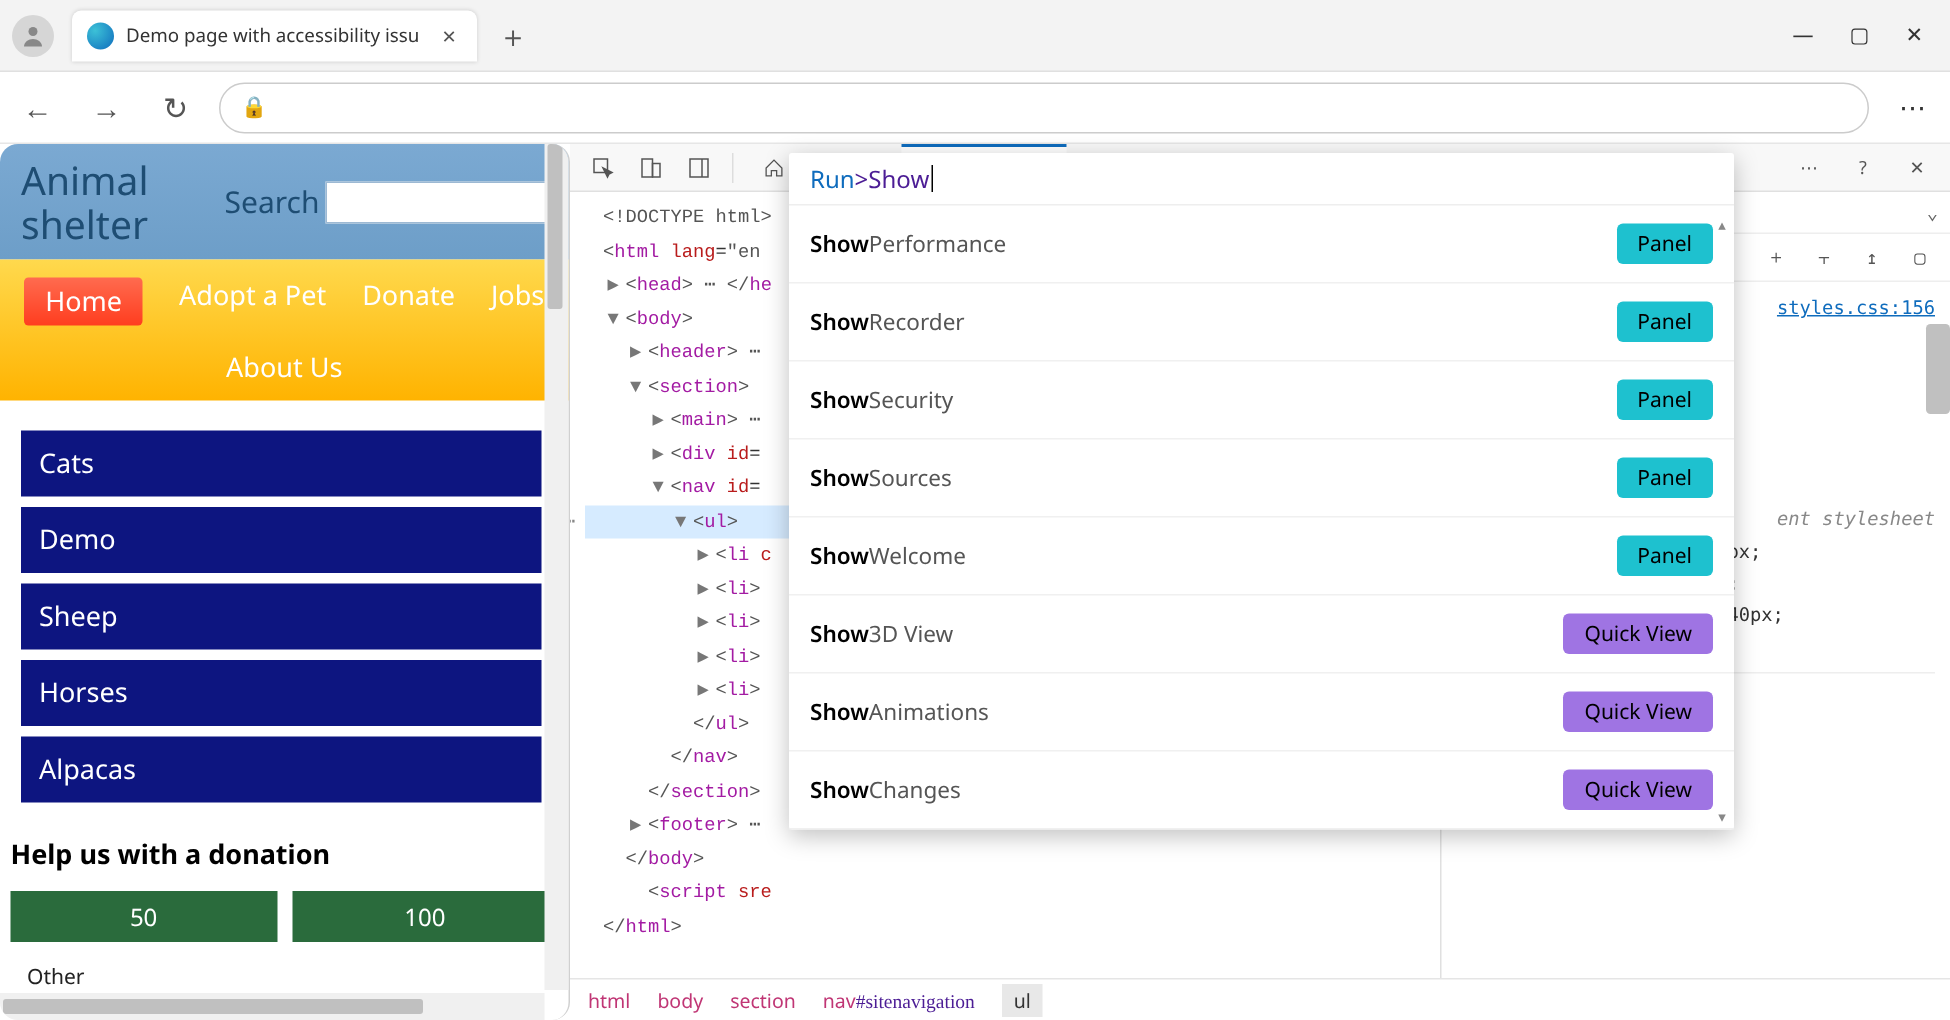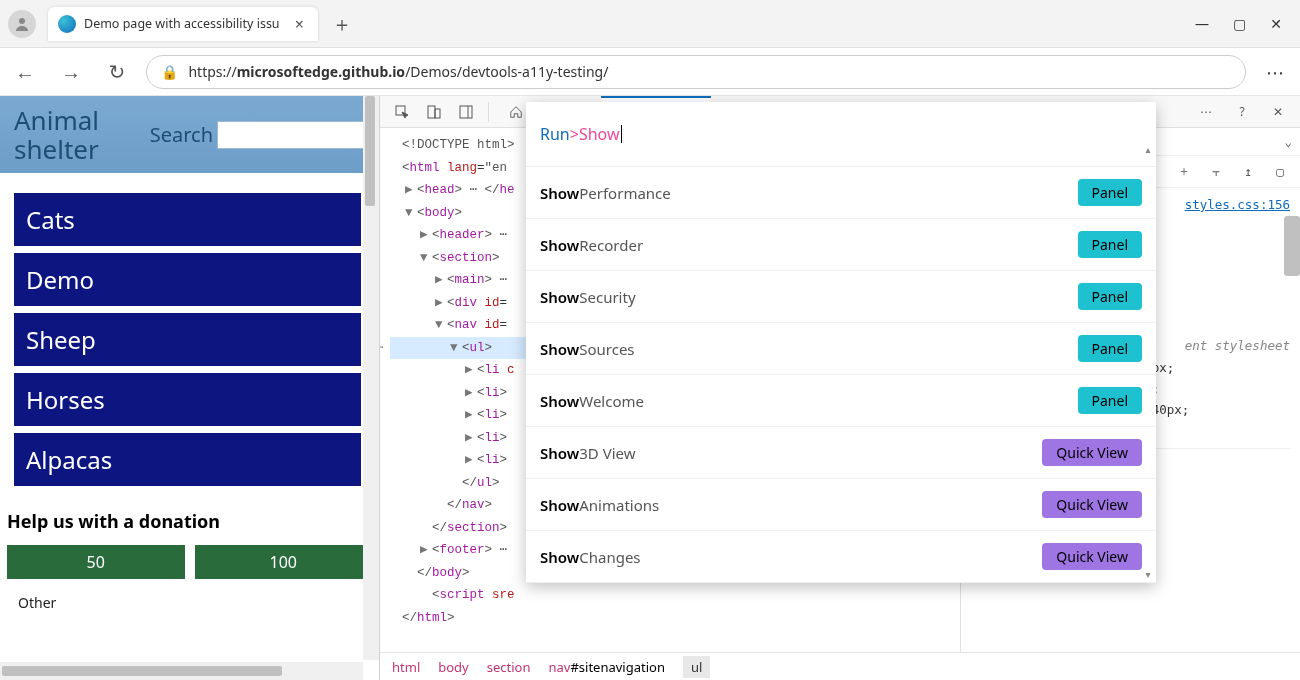--- a/index.html
+++ b/index.html
@@ -81,20 +81,21 @@
     display:flex;
     height: calc(680px - 96px);
   }
   .website-pane {
     width: 380px;
     display:flex;
     flex-direction:column;
     overflow:hidden;
     position:relative;
     border-right:1px solid #d0d0d0;
+    border-radius:12px;
   }
   .website-scrollbar {
     position:absolute; right:0; top:0; bottom:20px; width:16px; background:#f0f0f0;
   }
   .website-scrollbar .thumb {
     position:absolute; top:0; left:2px; width:10px; height:110px; background:#c0c0c0; border-radius:2px;
   }
   .website-scrollbar-h {
     position:absolute; left:0; right:16px; bottom:0; height:18px; background:#f0f0f0;
   }
@@ -125,21 +126,21 @@
     background: linear-gradient(#ff6b4f,#ff3d1f);
     padding: 4px 14px;
     border-radius:3px;
   }
   .side-nav-list { padding: 20px 18px 6px 14px; }
   .side-nav-list div {
     background: #0d1580;
     color:#fff;
     padding: 10px 12px;
     margin-bottom: 7px;
-    font-size:24px;
+    font-size:18px;
   }
   .donation { padding: 10px 7px; }
   .donation h2 { font-size:18px; margin-bottom:12px; }
   .donation-btns { display:flex; gap:10px; }
   .donation-btns div { background:#2a6b3c; color:#fff; flex:1; text-align:center; padding:6px 0; font-size:16px; }
   .other-label { font-size:14px; color:#222; padding: 4px 18px 0; }
 
   
   .devtools {
     flex:1;
@@ -193,42 +194,42 @@
     height:28px;
     border-top:1px solid #e5e5e5;
     display:flex;
     align-items:center;
     padding:0 12px;
     gap:18px;
     font-size:13px;
   }
   .breadcrumb span { color:#c03675; }
   .breadcrumb .sel { background:#e8e8e8; padding:2px 8px; color:#333; }
-  .breadcrumb .id { color:#000000; }
+  .breadcrumb .id { color:#4c1d95;font-family:Liberation Serif, serif; }
 
   
   .cmd-palette {
     position:absolute;
     left:526px;
     top:102px;
     width:630px;
     background:#fff;
     box-shadow: 0 4px 16px rgba(0,0,0,0.25);
     z-index:50;
     border-radius:2px;
   }
   .cmd-input-row {
-    padding: 21px 14px;
+    padding: 6px 14px;
     border-bottom:1px solid #eee;
     font-size:16px;
     display:flex;
     align-items:center;
   }
   .cmd-run { color:#0f6cbd; }
-  .cmd-query { color:#ec4899; }
+  .cmd-query { color:#4c1d95; }
   .cursor { display:inline-block; width:1px; height:18px; background:#000; margin-left:1px; }
   .cmd-list {}
   .cmd-item {
     display:flex;
     align-items:center;
     padding: 12px 14px;
     border-bottom:1px solid #f0f0f0;
     font-size:15px;
   }
   .cmd-item b { font-weight:600; }
@@ -308,32 +309,38 @@
     <span>✕</span>
   </div>
 </div>
 
 <div class="address-bar-row">
   <div class="nav-btn">←</div>
   <div class="nav-btn">→</div>
   <div class="nav-btn">↻</div>
   <div class="address-bar">
     <span class="lock-icon">🔒</span>
-    <span>https://<b>microsoftedge.github.io</b><span>/Demos/devtools-a11y-testing/</span></span>
   </div>
   <div class="more-btn">⋯</div>
 </div>
 
 <div class="page-body">
 
   <div class="website-pane">
     <div class="site-header">
       <h1><span>Animal</span><br><span>shelter</span></h1>
       <label>Search</label>
       <input type="text" style="">
+    </div>
+    <div class="site-nav">
+      <a class="home">Home</a>
+      <a>Adopt a Pet</a>
+      <a>Donate</a>
+      <a>Jobs</a>
+      <a>About Us</a>
     </div>
     <div class="side-nav-list">
       <div>Cats</div>
       <div>Demo</div>
       <div>Sheep</div>
       <div>Horses</div>
       <div>Alpacas</div>
     </div>
     <div class="donation">
       <h2>Help us with a donation</h2>

